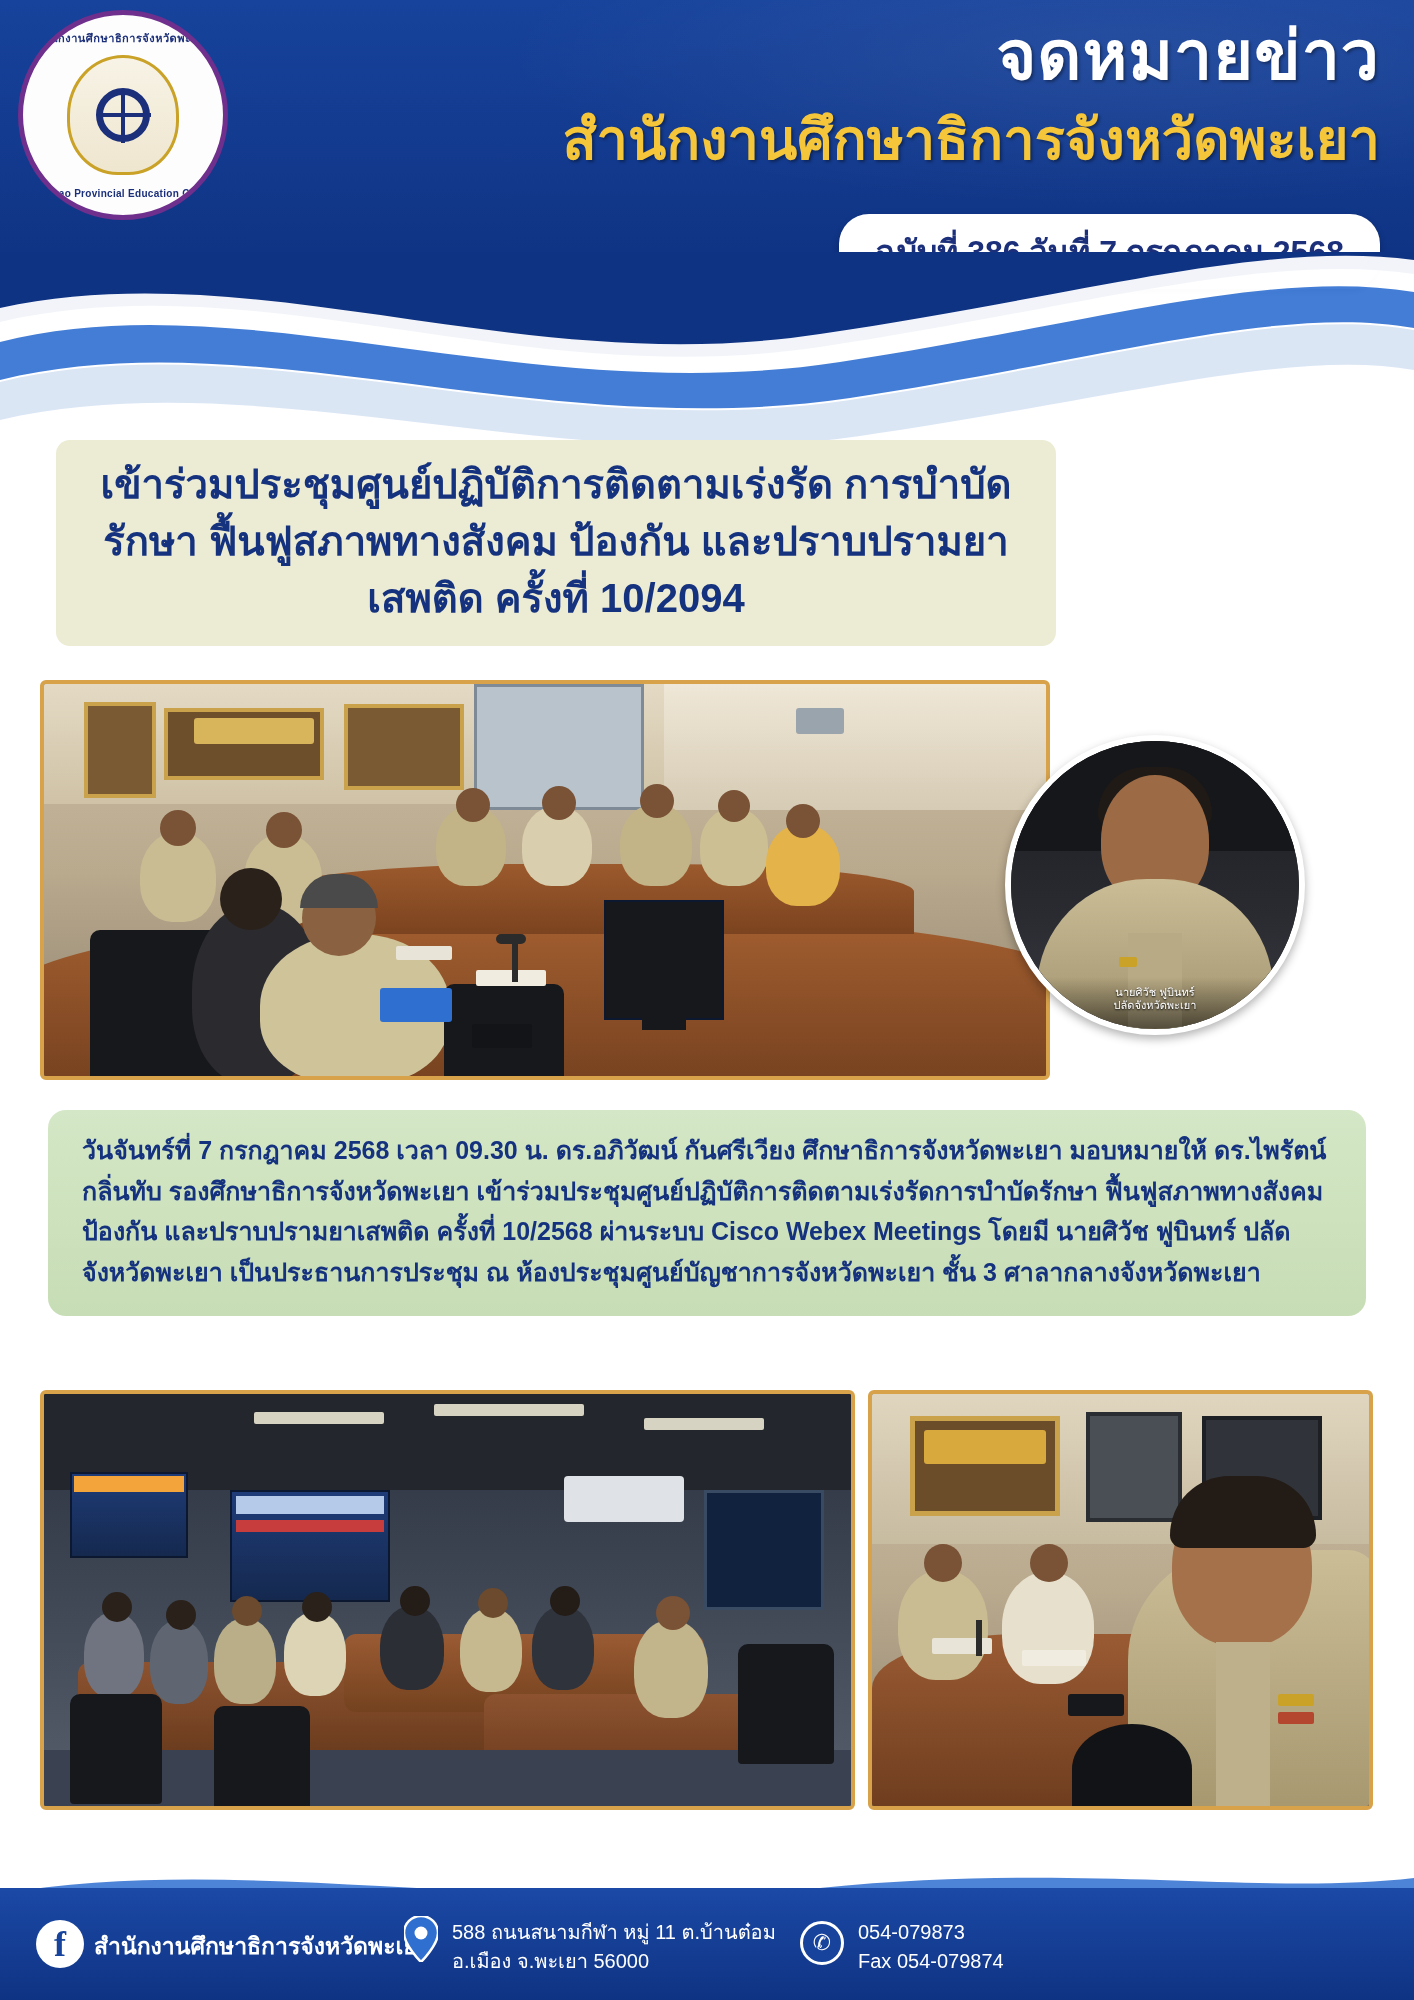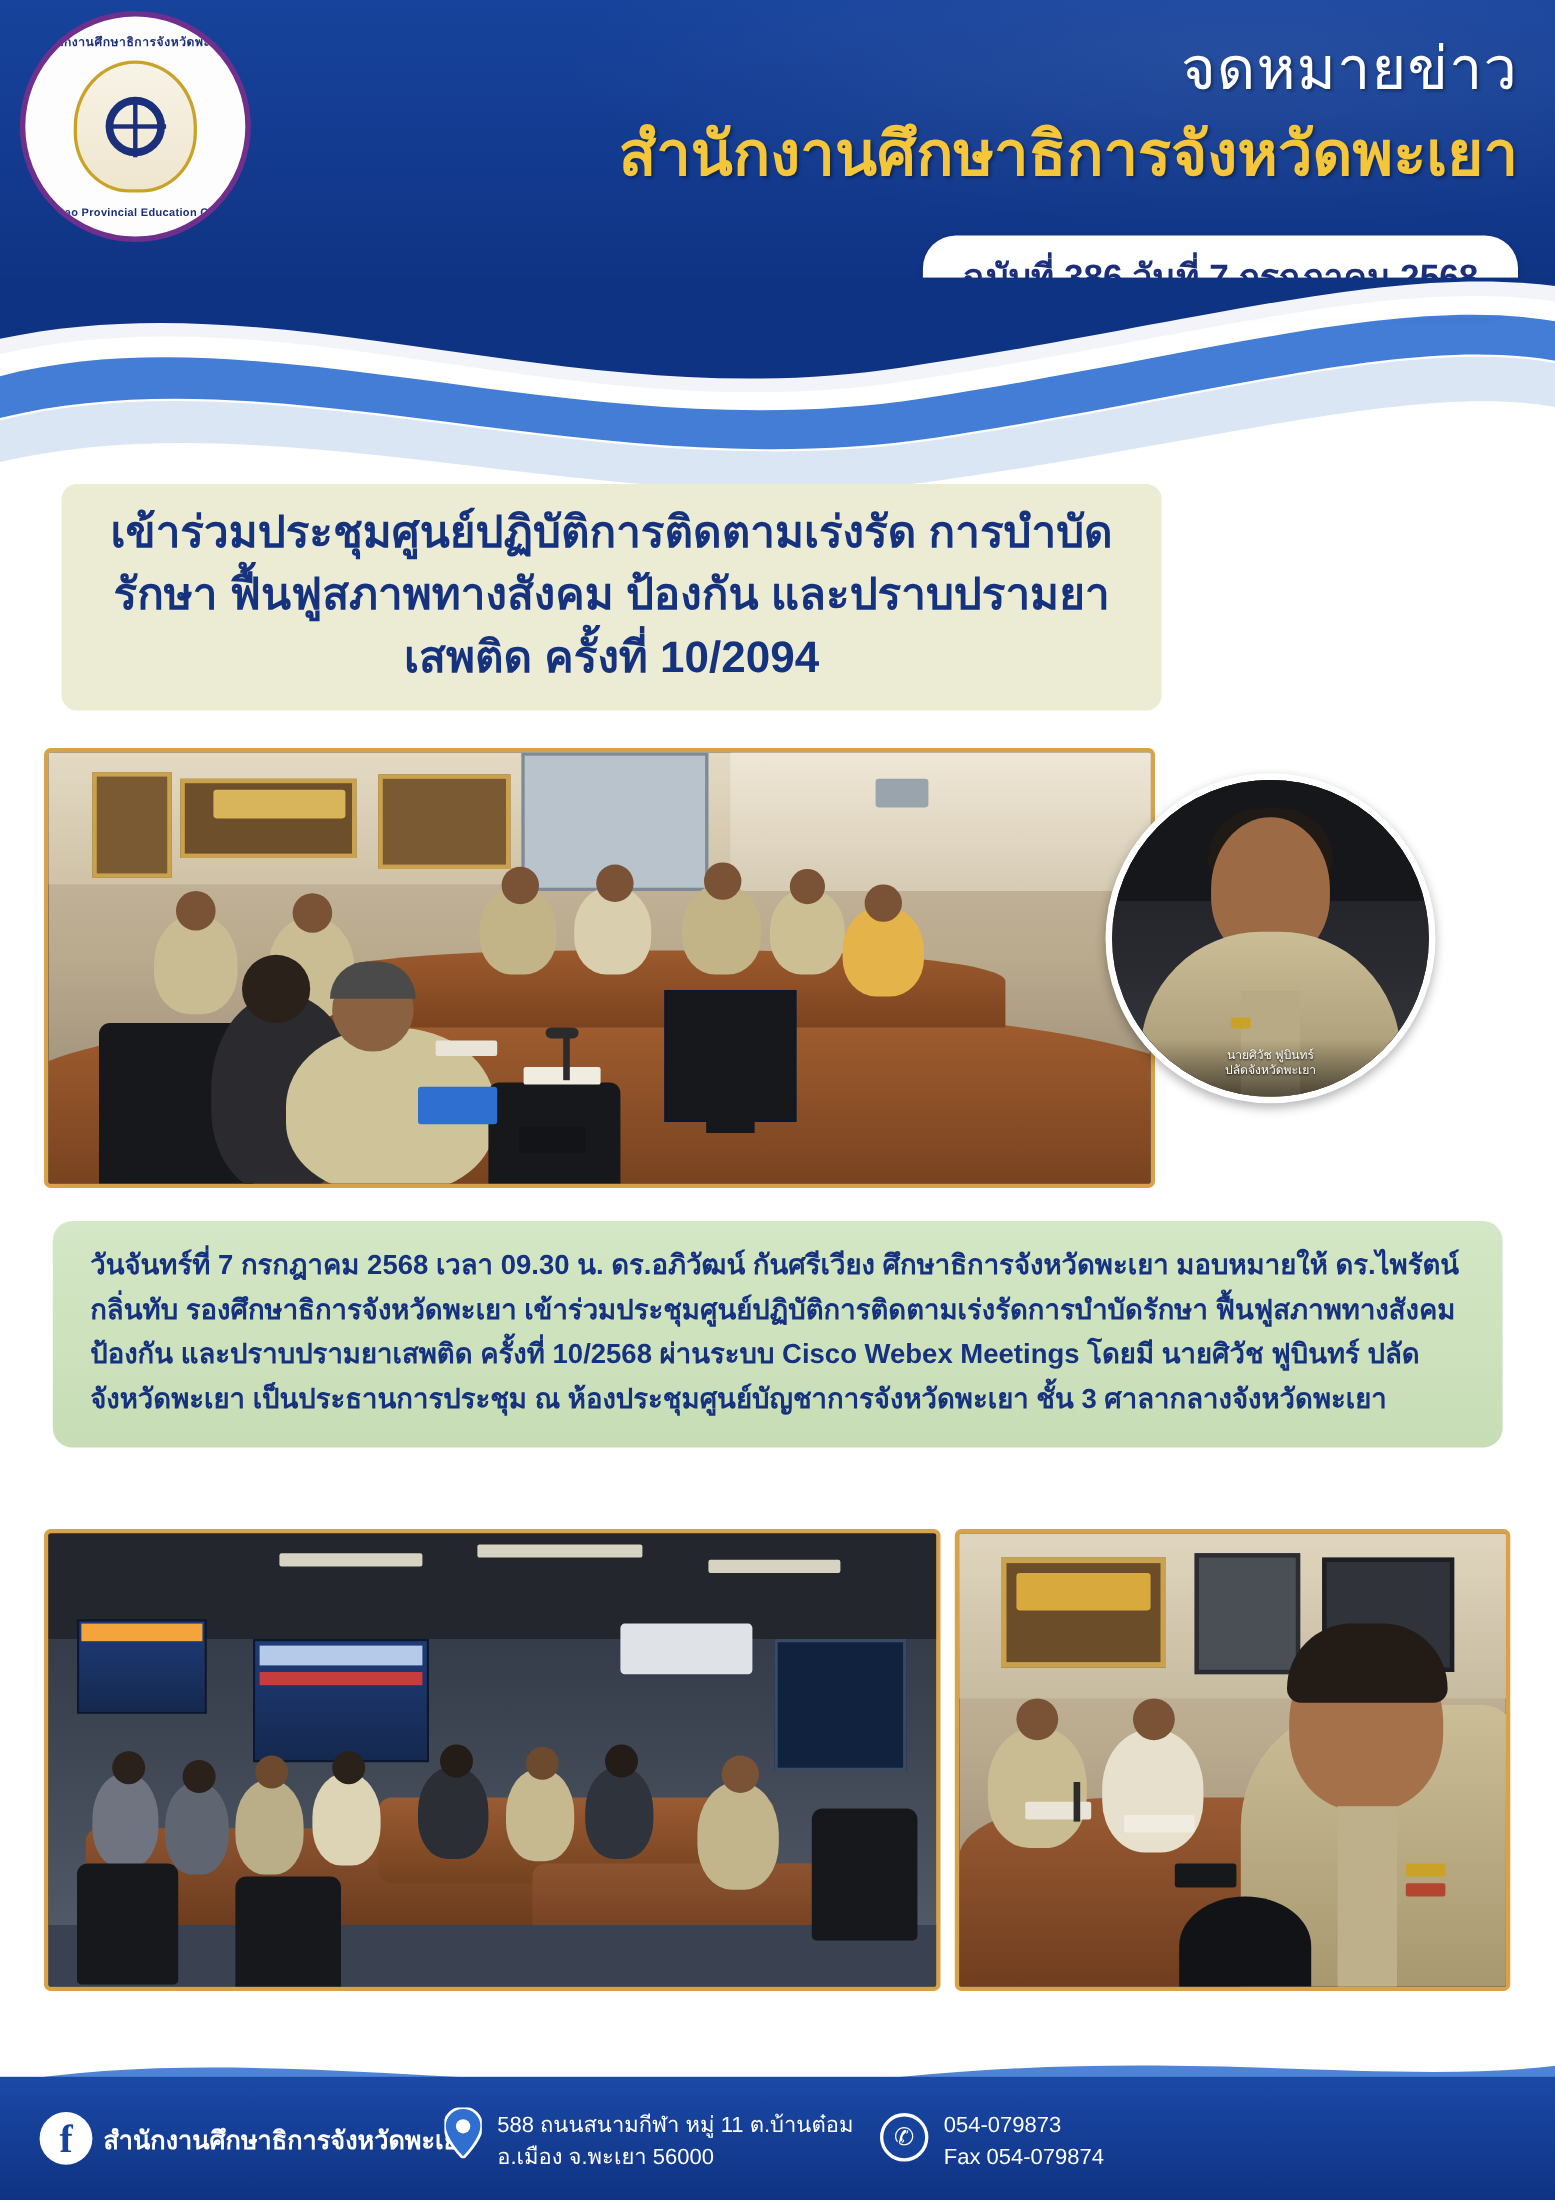--- a/index.html
+++ b/index.html
@@ -84,26 +84,26 @@
   .logo-wheel:before, .logo-wheel:after {
     content: "";
     position: absolute;
     background: #1b2f7a;
   }
   .logo-wheel:before { left: 50%; top: -6px; width: 4px; height: 54px; margin-left: -2px; }
   .logo-wheel:after { top: 50%; left: -6px; height: 4px; width: 54px; margin-top: -2px; }
 
   .title-main {
     position: absolute;
-    right: 34px; top: 36px;
+    right: 34px; top: 21px;
     width: 880px;
     text-align: right;
     color: #ffffff;
-    font-size: 54px;
-    font-weight: normal;
+    font-size: 68px;
+    font-weight: bold;
     line-height: 1;
     letter-spacing: 1px;
     text-shadow: 2px 2px 3px rgba(0,0,0,0.35);
   }
   .title-sub {
     position: absolute;
     right: 34px; top: 108px;
     width: 1000px;
     text-align: right;
     color: #f5c63a;
@@ -155,21 +155,21 @@
     position: absolute;
     left: 40px; top: 680px;
     width: 1010px; height: 400px;
     border: 4px solid #d7a24a;
     border-radius: 6px;
     overflow: hidden;
     background: #2b2f33;
   }
   .portrait-circle {
     position: absolute;
-    left: 1005px; top: 703px;
+    left: 1005px; top: 735px;
     width: 300px; height: 300px;
     border-radius: 50%;
     border: 6px solid #ffffff;
     overflow: hidden;
     background: #1d1f22;
     box-shadow: 0 4px 10px rgba(0,0,0,0.3);
   }
   .portrait-caption {
     position: absolute;
     bottom: 16px; left: 0; width: 100%;

